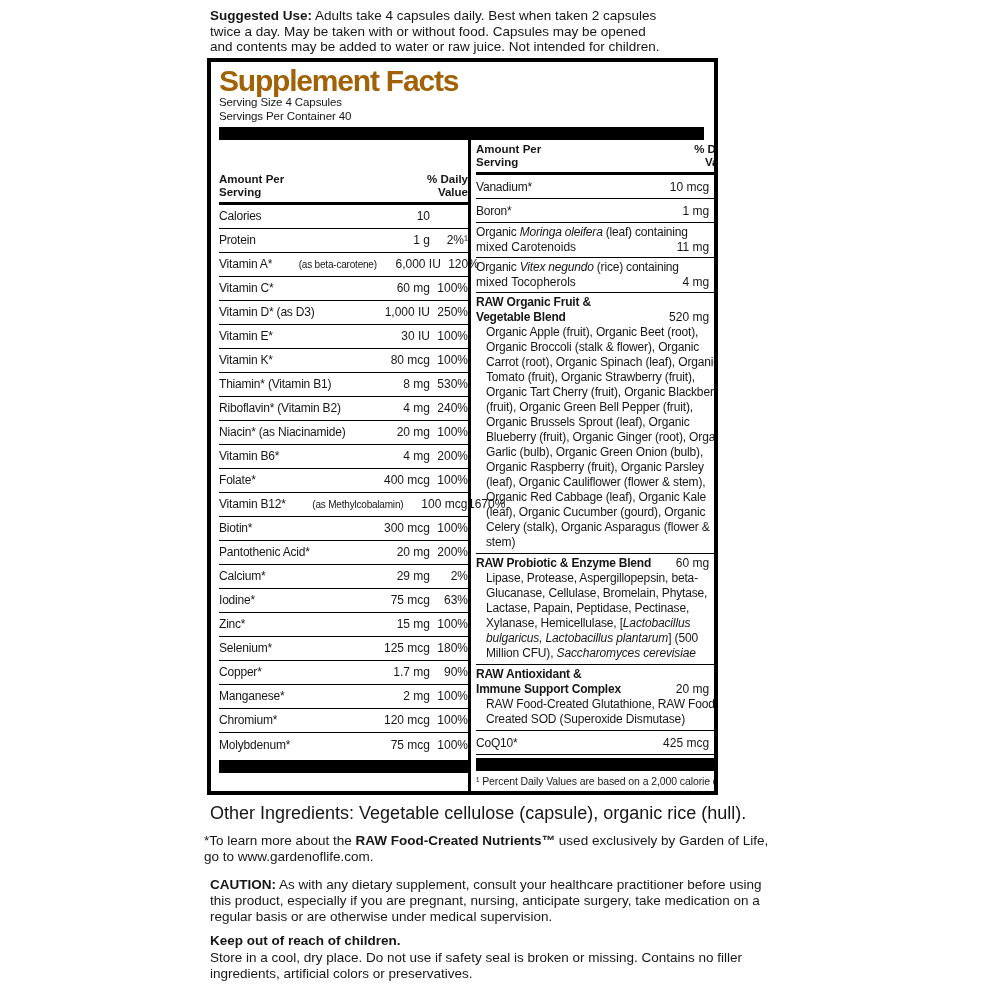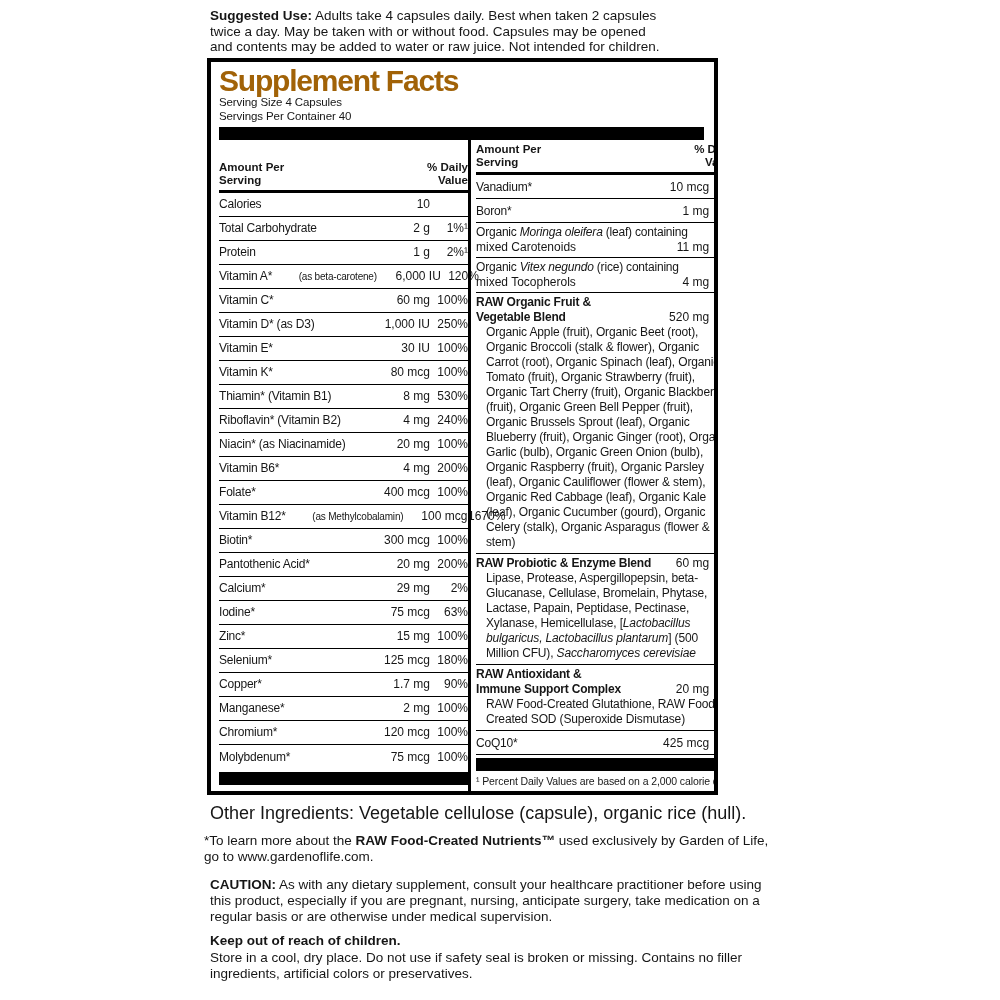--- a/index.html
+++ b/index.html
@@ -109,25 +109,20 @@
         <span class="hl">Amount Per
 Serving</span>
         <span class="hr">% Daily
 Value</span>
       </div>
       <div id="left-rows">
           <div class="lrow">
             <span class="lname">Calories</span>
             <span class="lamt">10</span>
             <span class="ldv"></span>
-          </div>
-          <div class="lrow">
-            <span class="lname">Total Carbohydrate</span>
-            <span class="lamt">2 g</span>
-            <span class="ldv">1%¹</span>
           </div>
           <div class="lrow">
             <span class="lname">Protein</span>
             <span class="lamt">1 g</span>
             <span class="ldv">2%¹</span>
           </div>
           <div class="lrow">
             <span class="lname">Vitamin A*<span class="lsmall"> (as beta-carotene)</span></span>
             <span class="lamt">6,000 IU</span>
             <span class="ldv">120%</span>

